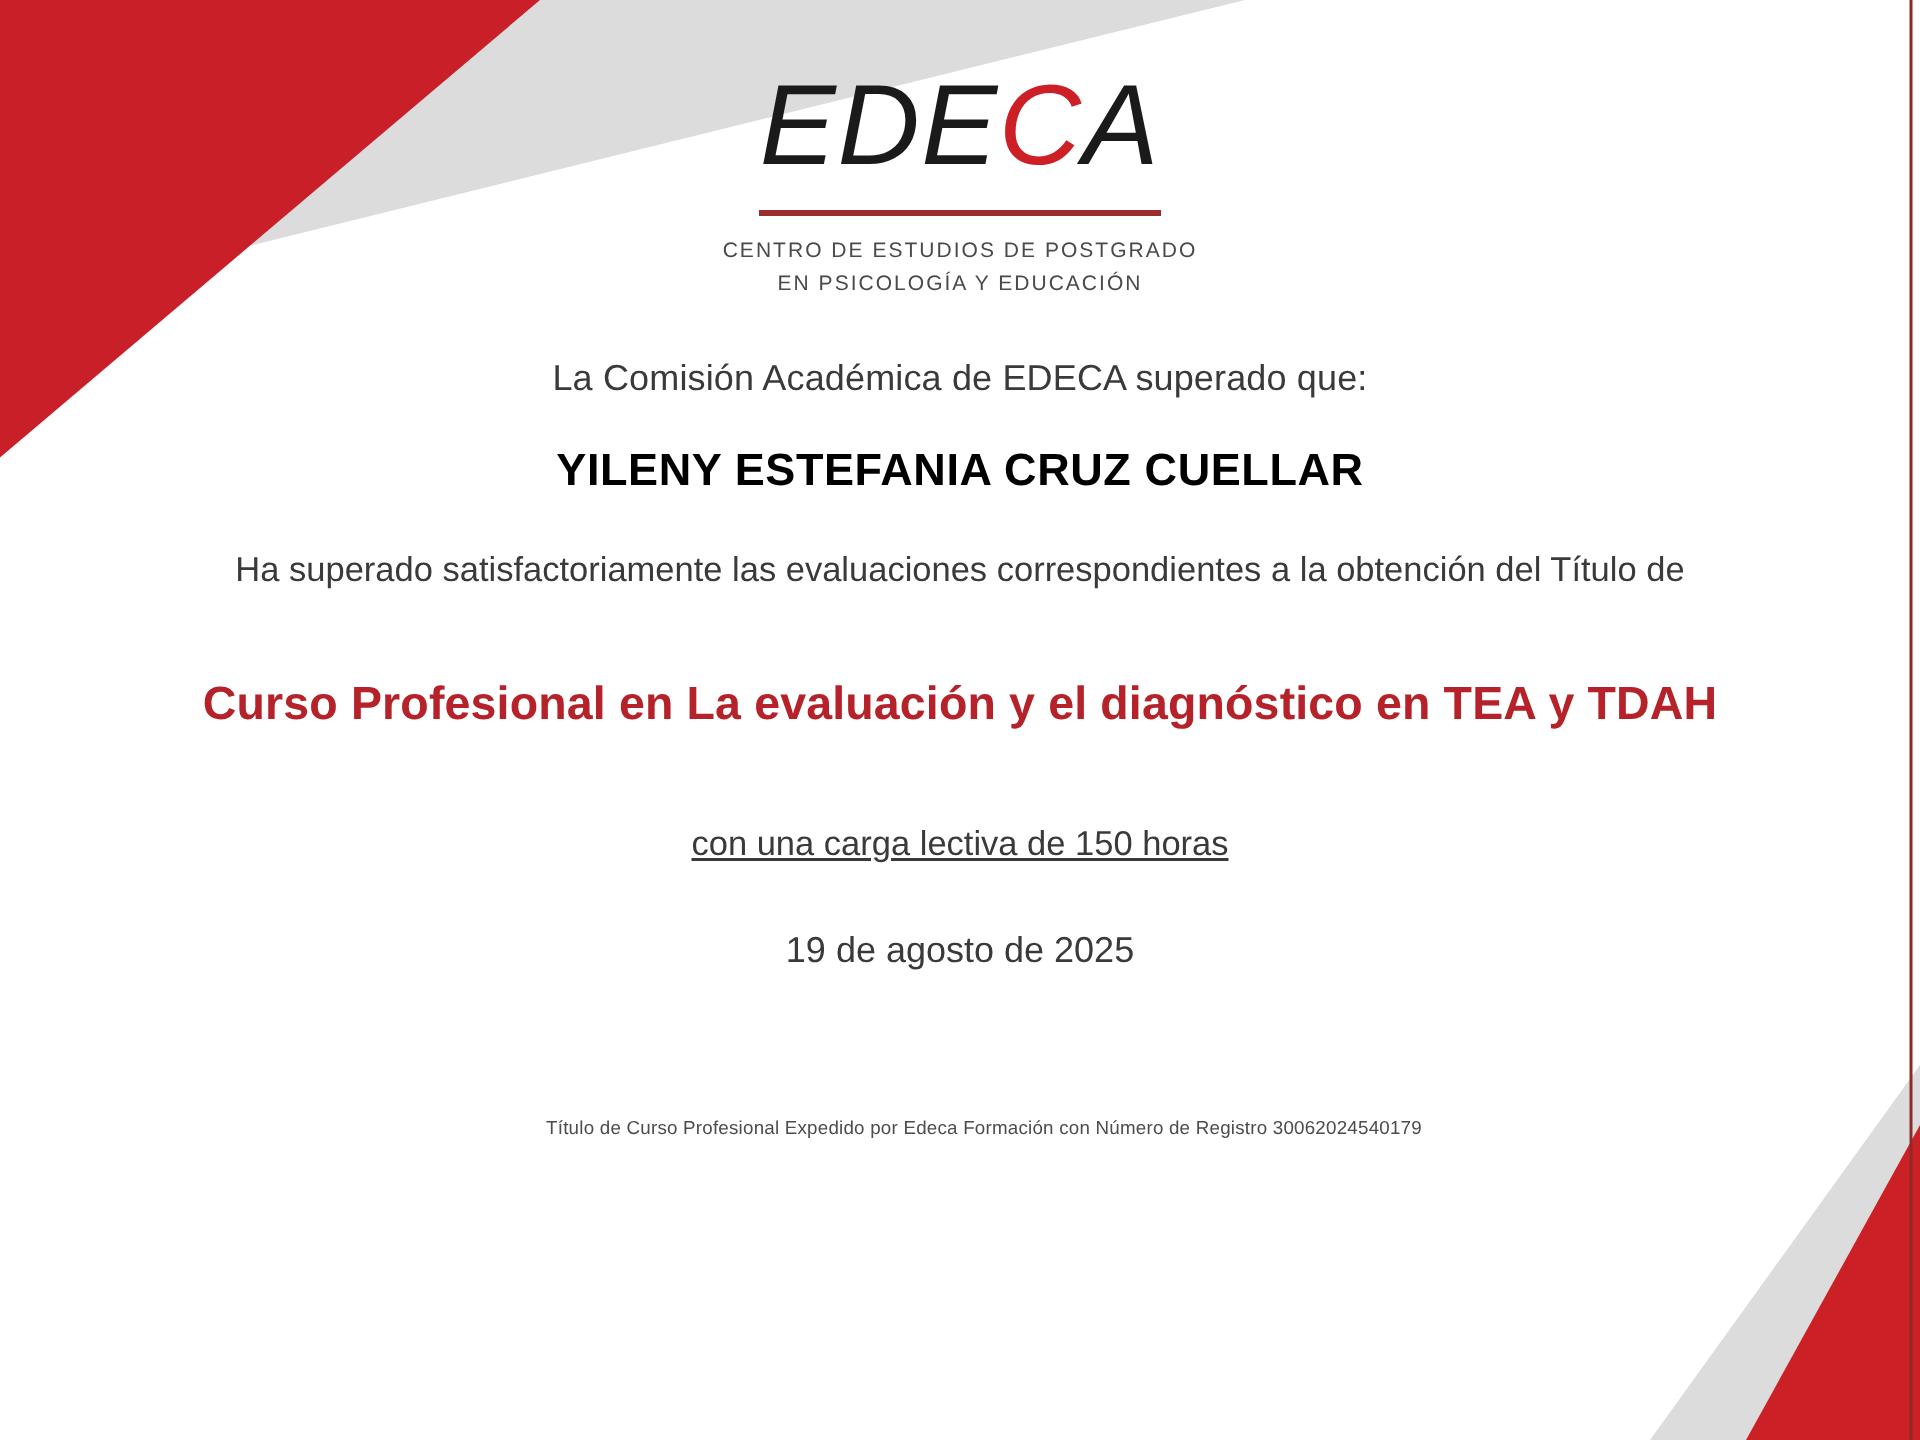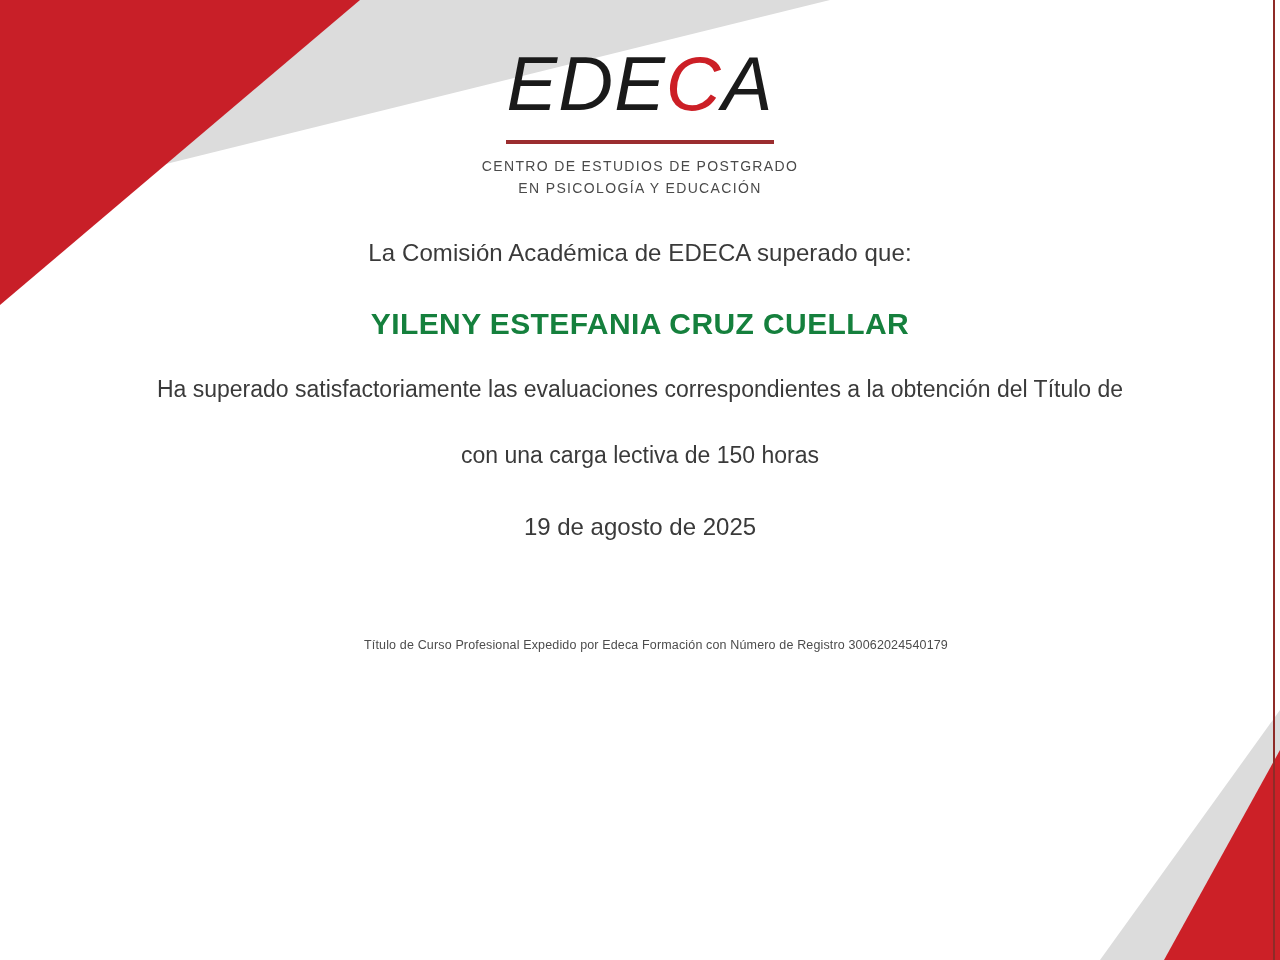--- a/index.html
+++ b/index.html
@@ -109,46 +109,47 @@
 
   .line-certifies {
     margin-top: 40px;
     font-size: 24px;
     color: #3a3a3a;
     font-weight: 400;
     letter-spacing: 0.1px;
   }
 
   .line-name {
-    margin-top: 40px;
+    margin-top: 30px;
     font-size: 30px;
     font-weight: 600;
-    color: #15803d;
+    color: #000000;
     letter-spacing: 0.4px;
   }
 
   .line-passed {
     margin-top: 35px;
     font-size: 23px;
     color: #3a3a3a;
     font-weight: 400;
   }
 
   .line-course {
     margin-top: 58px;
     font-size: 31px;
     font-weight: 700;
     color: #b5222a;
     letter-spacing: 0.1px;
   }
 
   .line-hours {
-    margin-top: 39px;
+    margin-top: 62px;
     font-size: 23px;
     color: #3a3a3a;
+    text-decoration: underline;
   }
 
   .line-date {
     margin-top: 44px;
     font-size: 24px;
     color: #3a3a3a;
   }
 
   .line-registry {
     margin-top: 97px;
@@ -179,20 +180,21 @@
         <div>EN PSICOLOGÍA Y EDUCACIÓN</div>
       </div>
     </div>
 
     <div class="line-certifies">La Comisión Académica de EDECA superado que:</div>
 
     <div class="line-name">YILENY ESTEFANIA CRUZ CUELLAR</div>
 
     <div class="line-passed">Ha superado satisfactoriamente las evaluaciones correspondientes a la obtención del Título de</div>
 
+    <div class="line-course">Curso Profesional en La evaluación y el diagnóstico en TEA y TDAH</div>
 
     <div class="line-hours">con una carga lectiva de 150 horas</div>
 
     <div class="line-date">19 de agosto de 2025</div>
 
     <div class="line-registry">Título de Curso Profesional Expedido por Edeca Formación con Número de Registro 30062024540179</div>
 
   </div>
 </div>
 

